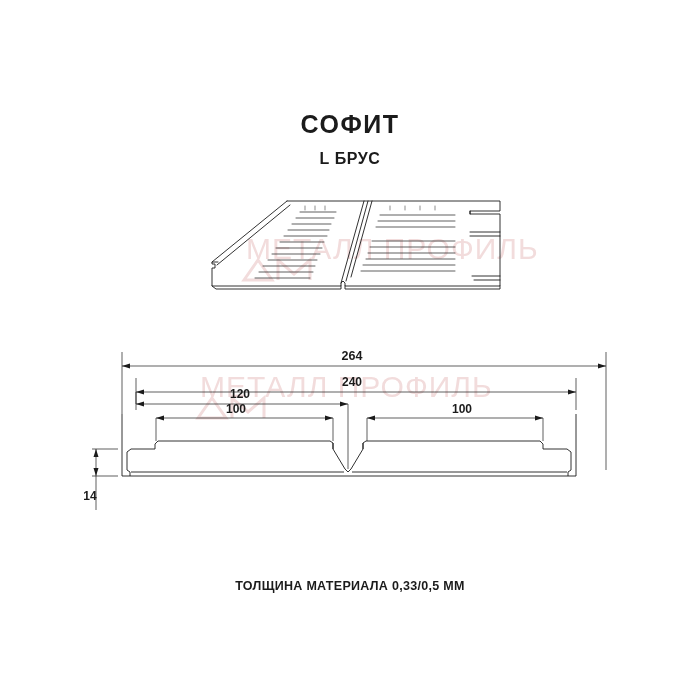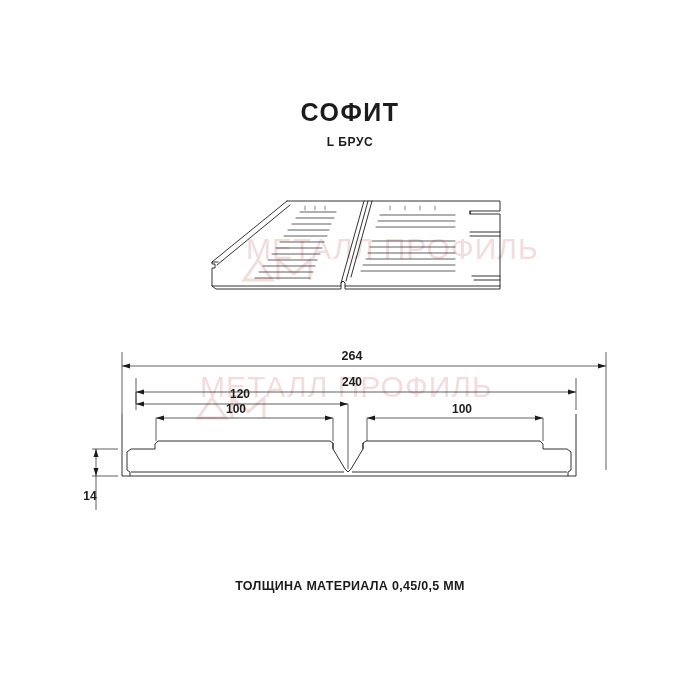--- a/index.html
+++ b/index.html
@@ -25,24 +25,24 @@
     top: 98px;
     left: 0;
     width: 700px;
     text-align: center;
   }
   .title {
     font-size: 25px;
     font-weight: bold;
     letter-spacing: 1.5px;
     line-height: 28px;
-    margin: 0;
+    margin: 12px;
   }
   .subtitle {
-    font-size: 12px;
+    font-size: 16px;
     font-weight: bold;
     letter-spacing: 0.6px;
     margin-top: 9px;
   }
   .footer-note {
     position: absolute;
     top: 579px;
     left: 0;
     width: 700px;
     text-align: center;
@@ -226,15 +226,15 @@
     </g>
 
     <text x="352" y="360" text-anchor="middle" font-family="Liberation Sans, sans-serif" font-size="12.5" font-weight="bold" fill="#1b1b1b">264</text>
     <text x="352" y="386" text-anchor="middle" font-family="Liberation Sans, sans-serif" font-size="12" font-weight="bold" fill="#1b1b1b">240</text>
     <text x="240" y="398" text-anchor="middle" font-family="Liberation Sans, sans-serif" font-size="12" font-weight="bold" fill="#1b1b1b">120</text>
     <text x="236" y="413" text-anchor="middle" font-family="Liberation Sans, sans-serif" font-size="12" font-weight="bold" fill="#1b1b1b">100</text>
     <text x="462" y="413" text-anchor="middle" font-family="Liberation Sans, sans-serif" font-size="12" font-weight="bold" fill="#1b1b1b">100</text>
     <text x="90" y="500" text-anchor="middle" font-family="Liberation Sans, sans-serif" font-size="12" font-weight="bold" fill="#1b1b1b">14</text>
   </svg>
 
-  <div class="footer-note">ТОЛЩИНА МАТЕРИАЛА 0,45/0,5 ММ</div>
+  <div class="footer-note">ТОЛЩИНА МАТЕРИАЛА 0,33/0,5 ММ</div>
 
 </div>
 
 </body></html>

